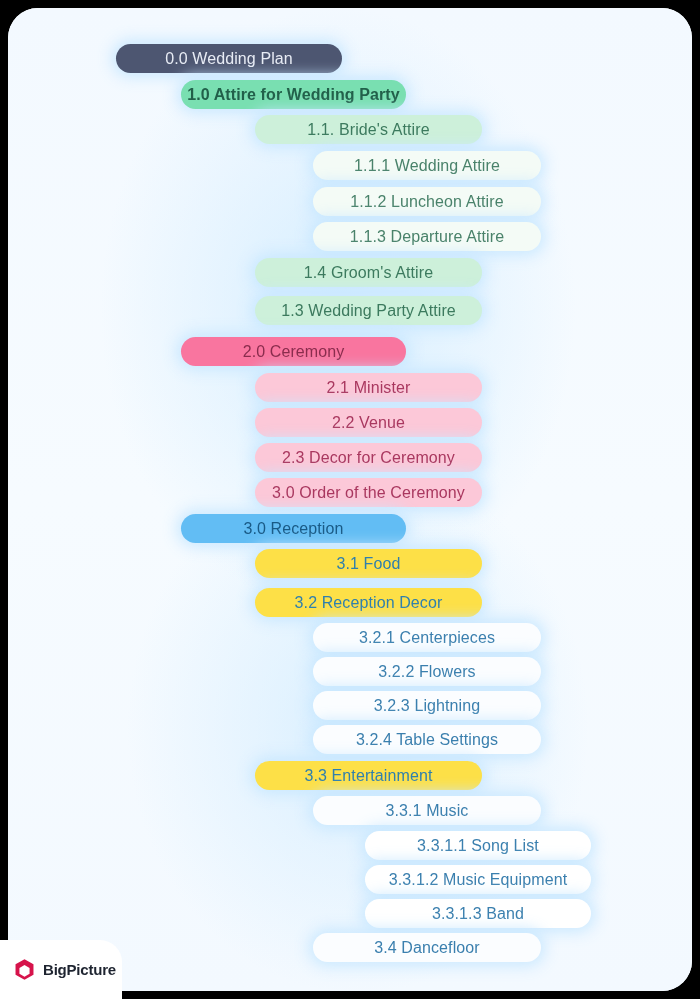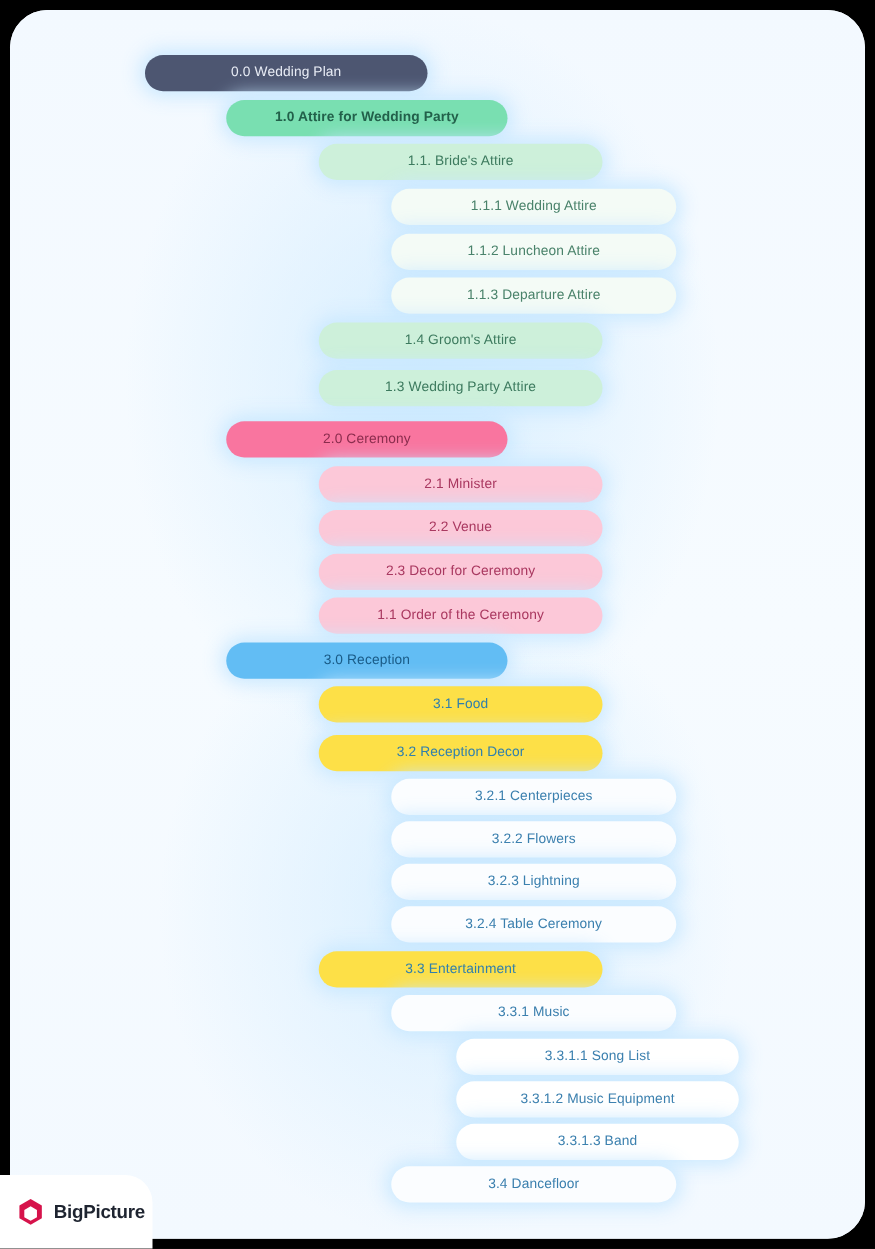--- a/index.html
+++ b/index.html
@@ -48,21 +48,21 @@
     inset: 0;
   }
 
   .bar {
     position: absolute;
     height: 29px;
     border-radius: 15px;
     display: flex;
     align-items: center;
     justify-content: center;
-    font-size: 11px;
+    font-size: 16px;
     letter-spacing: 0.1px;
     white-space: nowrap;
     box-shadow: 0 0 14px 5px rgba(200,232,255,0.85);
   }
 
   .bar .bar-label {
     line-height: 1;
     display: block;
   }
 
@@ -142,42 +142,42 @@
         <div class="bar lv-pink-1" style="left: 247px; top: 365px; width: 227px;">
           <span class="bar-label">2.1 Minister</span>
         </div>
         <div class="bar lv-pink-1" style="left: 247px; top: 400px; width: 227px;">
           <span class="bar-label">2.2 Venue</span>
         </div>
         <div class="bar lv-pink-1" style="left: 247px; top: 435px; width: 227px;">
           <span class="bar-label">2.3 Decor for Ceremony</span>
         </div>
         <div class="bar lv-pink-1" style="left: 247px; top: 470px; width: 227px;">
-          <span class="bar-label">1.1 Order of the Ceremony</span>
+          <span class="bar-label">3.0 Order of the Ceremony</span>
         </div>
         <div class="bar lv-blue-0" style="left: 173px; top: 506px; width: 225px;">
           <span class="bar-label">3.0 Reception</span>
         </div>
         <div class="bar lv-blue-1" style="left: 247px; top: 541px; width: 227px;">
           <span class="bar-label">3.1 Food</span>
         </div>
         <div class="bar lv-blue-1" style="left: 247px; top: 580px; width: 227px;">
           <span class="bar-label">3.2 Reception Decor</span>
         </div>
         <div class="bar lv-blue-2" style="left: 305px; top: 615px; width: 228px;">
           <span class="bar-label">3.2.1 Centerpieces</span>
         </div>
         <div class="bar lv-blue-2" style="left: 305px; top: 649px; width: 228px;">
           <span class="bar-label">3.2.2 Flowers</span>
         </div>
         <div class="bar lv-blue-2" style="left: 305px; top: 683px; width: 228px;">
           <span class="bar-label">3.2.3 Lightning</span>
         </div>
         <div class="bar lv-blue-2" style="left: 305px; top: 717px; width: 228px;">
-          <span class="bar-label">3.2.4 Table Ceremony</span>
+          <span class="bar-label">3.2.4 Table Settings</span>
         </div>
         <div class="bar lv-blue-1" style="left: 247px; top: 753px; width: 227px;">
           <span class="bar-label">3.3 Entertainment</span>
         </div>
         <div class="bar lv-blue-2" style="left: 305px; top: 788px; width: 228px;">
           <span class="bar-label">3.3.1 Music</span>
         </div>
         <div class="bar lv-blue-3" style="left: 357px; top: 823px; width: 226px;">
           <span class="bar-label">3.3.1.1 Song List</span>
         </div>

